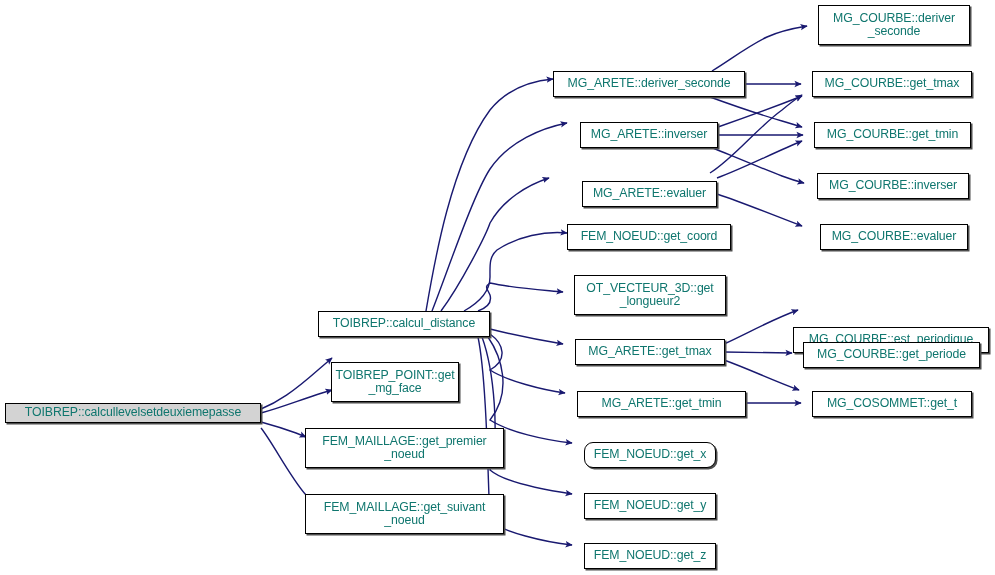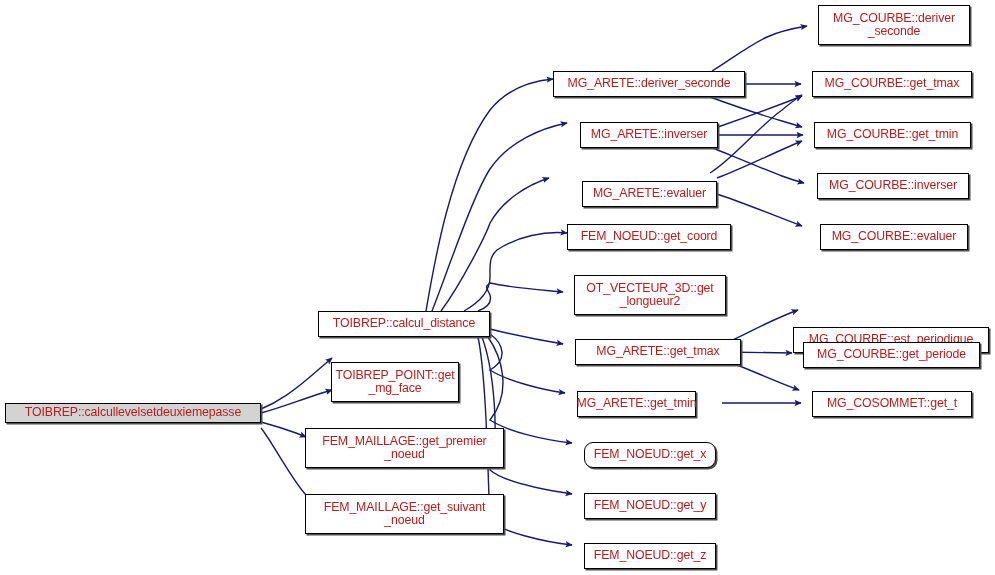--- a/index.html
+++ b/index.html
@@ -21,21 +21,21 @@
     top: 0;
     width: 995px;
     height: 575px;
     pointer-events: none;
   }
   .node {
     position: absolute;
     box-sizing: border-box;
     border: 1px solid #000000;
     background: #ffffff;
-    color: #b91c1c;
+    color: #0f766e;
     font-size: 12.3px;
     line-height: 13.2px;
     text-align: center;
     display: flex;
     align-items: center;
     justify-content: center;
     white-space: pre-line;
     letter-spacing: -0.1px;
     box-shadow: 1.5px 1.5px 0 0 #4d4d4d;
   }
@@ -93,22 +93,22 @@
       <div class="node" style="left: 305px; top: 428px; width: 199px; height: 40px;">FEM_MAILLAGE::get_premier
 _noeud</div>
       <div class="node" style="left: 305px; top: 494px; width: 199px; height: 40px; text-align: center;">FEM_MAILLAGE::get_suivant
 _noeud</div>
       <div class="node" style="left: 553px; top: 71px; width: 192px; height: 26px;">MG_ARETE::deriver_seconde</div>
       <div class="node" style="left: 580px; top: 122px; width: 138px; height: 26px;">MG_ARETE::inverser</div>
       <div class="node" style="left: 582px; top: 173px; width: 135px; height: 26px; margin-top: 8px;">MG_ARETE::evaluer</div>
       <div class="node" style="left: 567px; top: 224px; width: 164px; height: 26px;">FEM_NOEUD::get_coord</div>
       <div class="node" style="left: 574px; top: 275px; width: 152px; height: 40px;">OT_VECTEUR_3D::get
 _longueur2</div>
-      <div class="node" style="left: 575px; top: 339px; width: 166px; height: 26px;">MG_ARETE::get_tmax</div>
-      <div class="node" style="left: 577px; top: 391px; width: 119px; height: 26px;">MG_ARETE::get_tmin</div>
+      <div class="node" style="left: 575px; top: 339px; width: 150px; height: 26px;">MG_ARETE::get_tmax</div>
+      <div class="node" style="left: 577px; top: 391px; width: 169px; height: 26px;">MG_ARETE::get_tmin</div>
       <div class="node" style="left: 584px; top: 442px; width: 132px; height: 26px; border-radius: 9px;">FEM_NOEUD::get_x</div>
       <div class="node" style="left: 584px; top: 493px; width: 132px; height: 26px;">FEM_NOEUD::get_y</div>
       <div class="node" style="left: 584px; top: 543px; width: 132px; height: 26px;">FEM_NOEUD::get_z</div>
       <div class="node" style="left: 818px; top: 5px; width: 152px; height: 40px;">MG_COURBE::deriver
 _seconde</div>
       <div class="node" style="left: 812px; top: 71px; width: 160px; height: 26px;">MG_COURBE::get_tmax</div>
       <div class="node" style="left: 814px; top: 122px; width: 157px; height: 26px;">MG_COURBE::get_tmin</div>
       <div class="node" style="left: 817px; top: 173px; width: 152px; height: 26px;">MG_COURBE::inverser</div>
       <div class="node" style="left: 820px; top: 224px; width: 148px; height: 26px;">MG_COURBE::evaluer</div>
       <div class="node" style="left: 793px; top: 291px; width: 196px; height: 26px; margin-top: 36px;">MG_COURBE::est_periodique</div>

